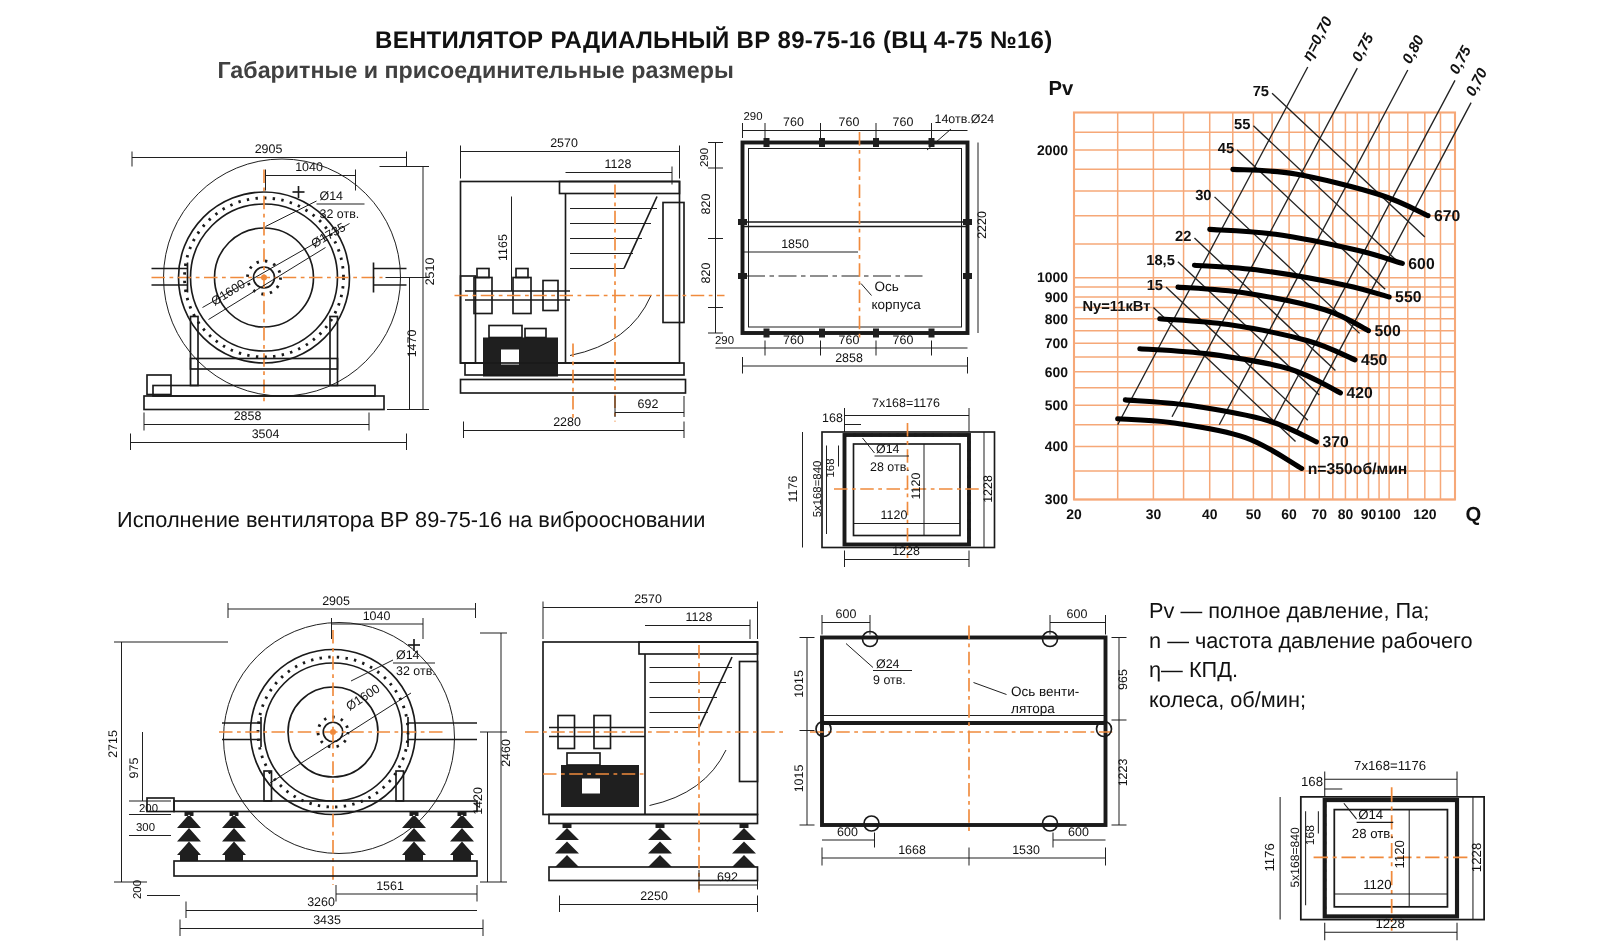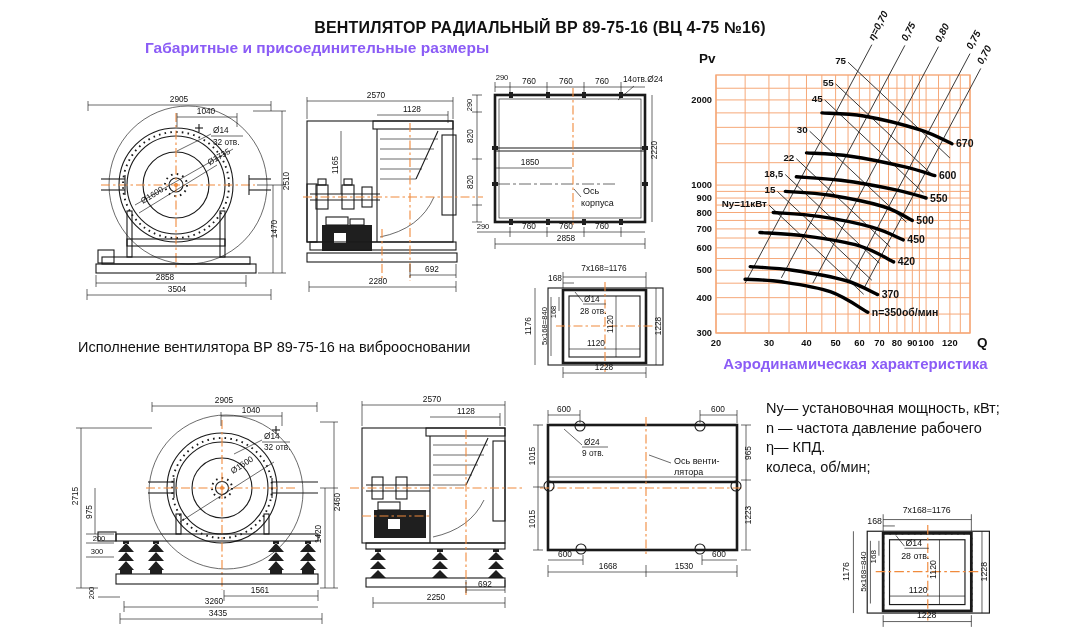--- a/index.html
+++ b/index.html
@@ -1,20 +1,20 @@
 <!DOCTYPE html>
 <html><head>
 <meta charset="utf-8">
 <style>
   *{margin:0;padding:0;box-sizing:border-box}
   html,body{width:1080px;height:629px}
   body{position:relative;background:#fff;font-family:"Liberation Sans",sans-serif;color:#111;overflow:hidden}
   .abs{position:absolute}
-  .title{font-size:16px;font-weight:bold;text-align:center;letter-spacing:.2px}
-  .orange{color:#8b5cf6}
+  .title{font-size:16px;font-weight:bold;text-align:left;letter-spacing:.2px}
+  .orange{color:#404040}
   .sub{font-size:15.5px;font-weight:bold}
   .cap{font-size:14.5px}
   .chart-cap{font-size:15px;font-weight:bold;text-align:center;line-height:19px}
   .legend div{font-size:14.5px;line-height:19.5px}
   svg{position:absolute;overflow:visible}
   svg text{font-family:"Liberation Sans",sans-serif;fill:#111}
   .dim{font-size:8.3px}
   .dim7{font-size:7.6px}
   .lbl{font-size:9px}
   .k{stroke:#1a1a1a;stroke-width:1.1;fill:none}
@@ -590,21 +590,20 @@
     <text x="223.32749177378074" y="208.9303993616602" class="curve-label">500</text>
     <path d="M103.3,161.8C110.7,162.4 130.9,163.0 147.7,165.3C164.5,167.5 189.7,172.1 204.0,175.1C218.2,178.1 228.2,181.7 233.1,183.0" stroke="#000" stroke-width="3.4" fill="none" stroke-linecap="round"></path>
     <text x="237.08021873811666" y="186.53154262098695" class="curve-label">550</text>
     <path d="M113.5,137.9C120.8,138.4 141.0,138.9 157.4,141.2C173.8,143.5 197.8,148.6 211.9,151.9C226.0,155.1 236.9,159.2 241.9,160.6" stroke="#000" stroke-width="3.4" fill="none" stroke-linecap="round"></path>
     <text x="245.91171423172514" y="164.13268588031363" class="curve-label">600</text>
     <path d="M128.9,97.9C135.8,98.4 154.4,98.2 170.7,101.0C186.9,103.8 211.7,110.0 226.4,114.7C241.1,119.3 253.6,126.4 259.0,128.8" stroke="#000" stroke-width="3.4" fill="none" stroke-linecap="round"></path>
     <text x="263.0362569168539" y="132.25080535841582" class="curve-label">670</text>
   </svg>
 
 <div class="abs chart-cap orange" style="left:683px;top:354px;width:345px">
-  <div>Аэродинамическая характеристика</div>
 </div>
 
 <div class="abs legend" style="left:766px;top:399px;width:300px">
-  <div>Ny— установочная мощность, кВт;</div>
+  <div>Pv — полное давление, Па;</div>
   <div>n — частота давление рабочего</div>
   <div>η— КПД.</div>
   <div>колеса,  об/мин;</div>
 </div>
 
 </body></html>

